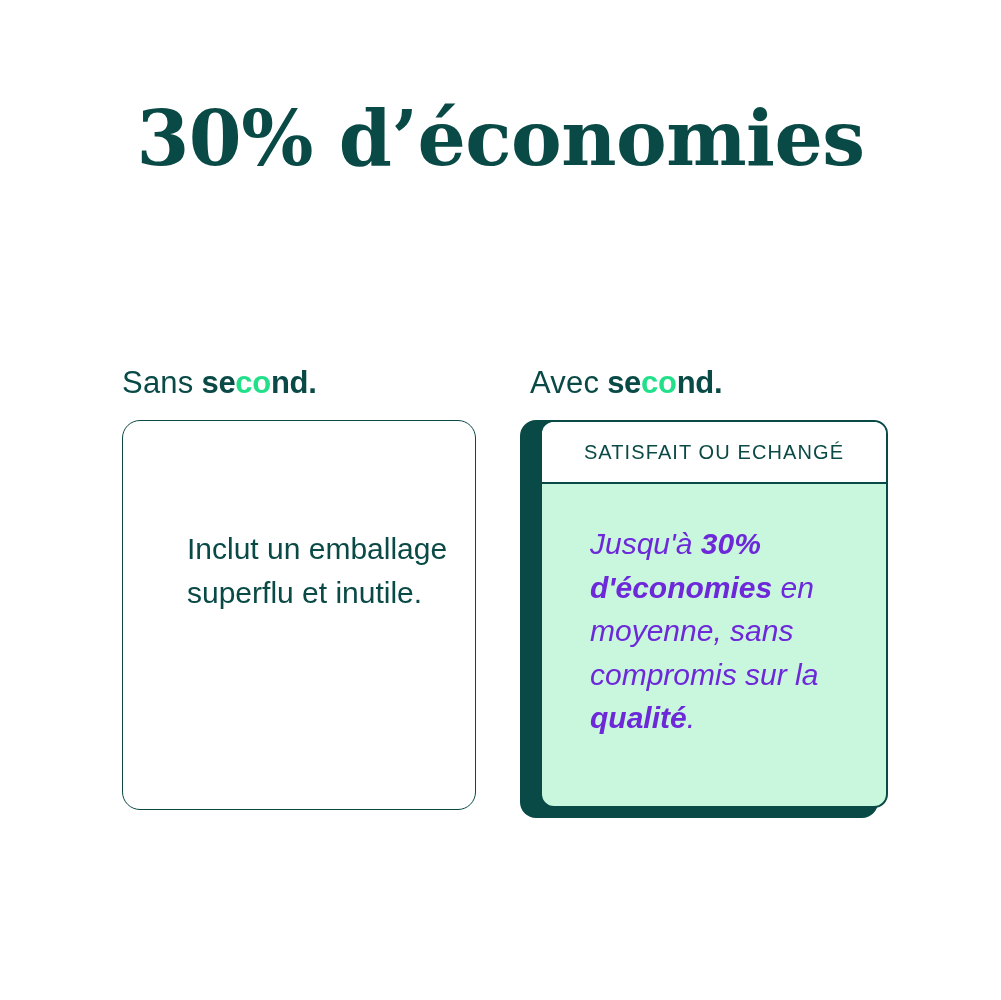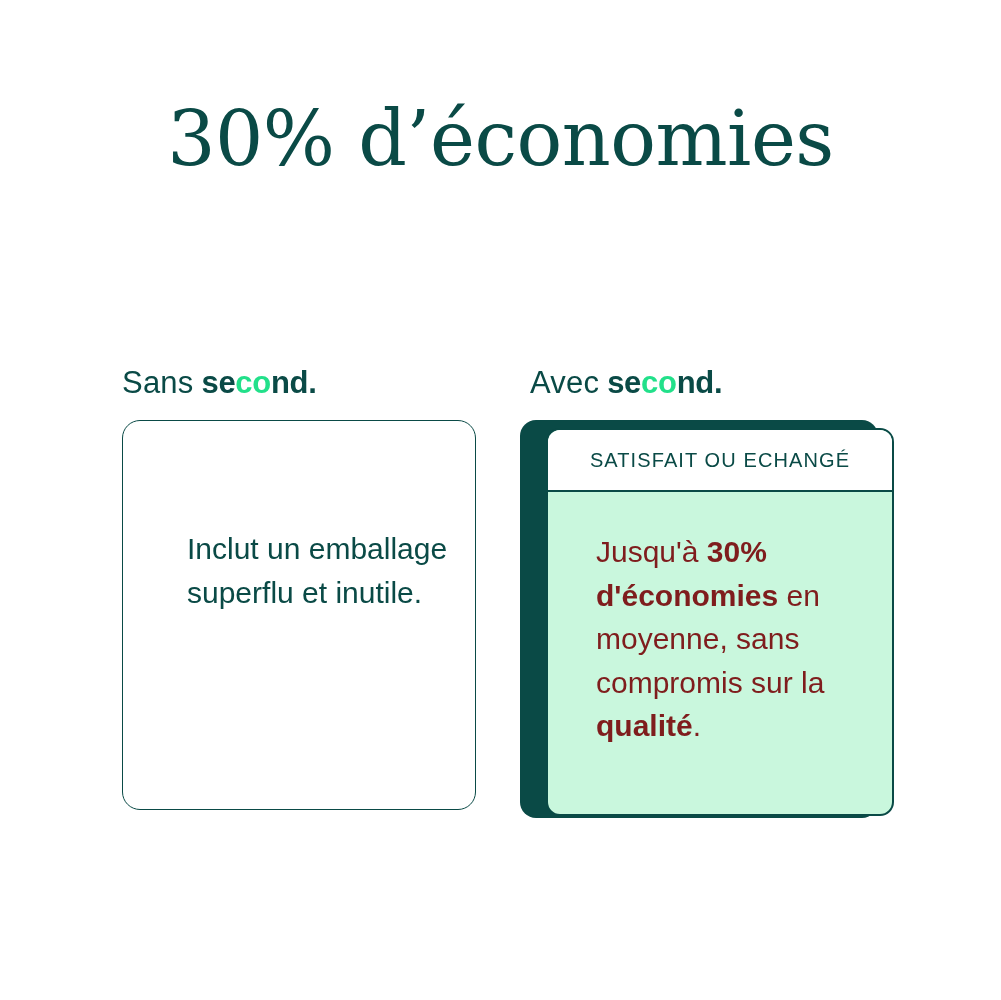--- a/index.html
+++ b/index.html
@@ -23,21 +23,21 @@
   }
 
   
   .headline {
     position: absolute;
     top: 96px;
     left: 0;
     width: 1001px;
     text-align: center;
     font-family: "DejaVu Serif", "Liberation Serif", serif;
-    font-weight: 400;
+    font-weight: 700;
     font-style: normal;
     font-size: 76px;
     line-height: 1.12;
     letter-spacing: -0.5px;
     color: #0a4a46;
   }
   .headline .line {
     display: block;
     white-space: nowrap;
   }
@@ -100,50 +100,50 @@
     position: absolute;
     left: 0;
     top: 0;
     width: 358px;
     height: 398px;
     background: #0a4a46;
     border-radius: 16px;
   }
   .card-right {
     position: absolute;
-    left: 26px;
+    left: 20px;
     top: 0px;
     width: 348px;
     height: 388px;
     border: 2px solid #0a4a46;
     border-radius: 14px;
     background: #c9f7dd;
     box-sizing: border-box;
     overflow: hidden;
-    margin-top: 8px;
   }
   .card-right .ribbon {
     height: 62px;
     background: #ffffff;
     border-bottom: 2px solid #0a4a46;
     display: flex;
     align-items: center;
     justify-content: center;
     font-size: 20px;
     letter-spacing: 1.1px;
     color: #0a4a46;
     font-weight: 400;
     box-sizing: border-box;
   }
   .card-right .body {
     padding: 38px 32px 0 48px;
     font-size: 30px;
     line-height: 1.45;
-    color: #7f1d1d;
+    color: #6d28d9;
     font-weight: 400;
+    font-style: italic;
   }
   .card-right .body b { font-weight: 700; }
 </style>
 </head>
 <body>
 
 <div class="page">
 
   <div class="headline">
     <span class="line line1">30% d’économies</span>

